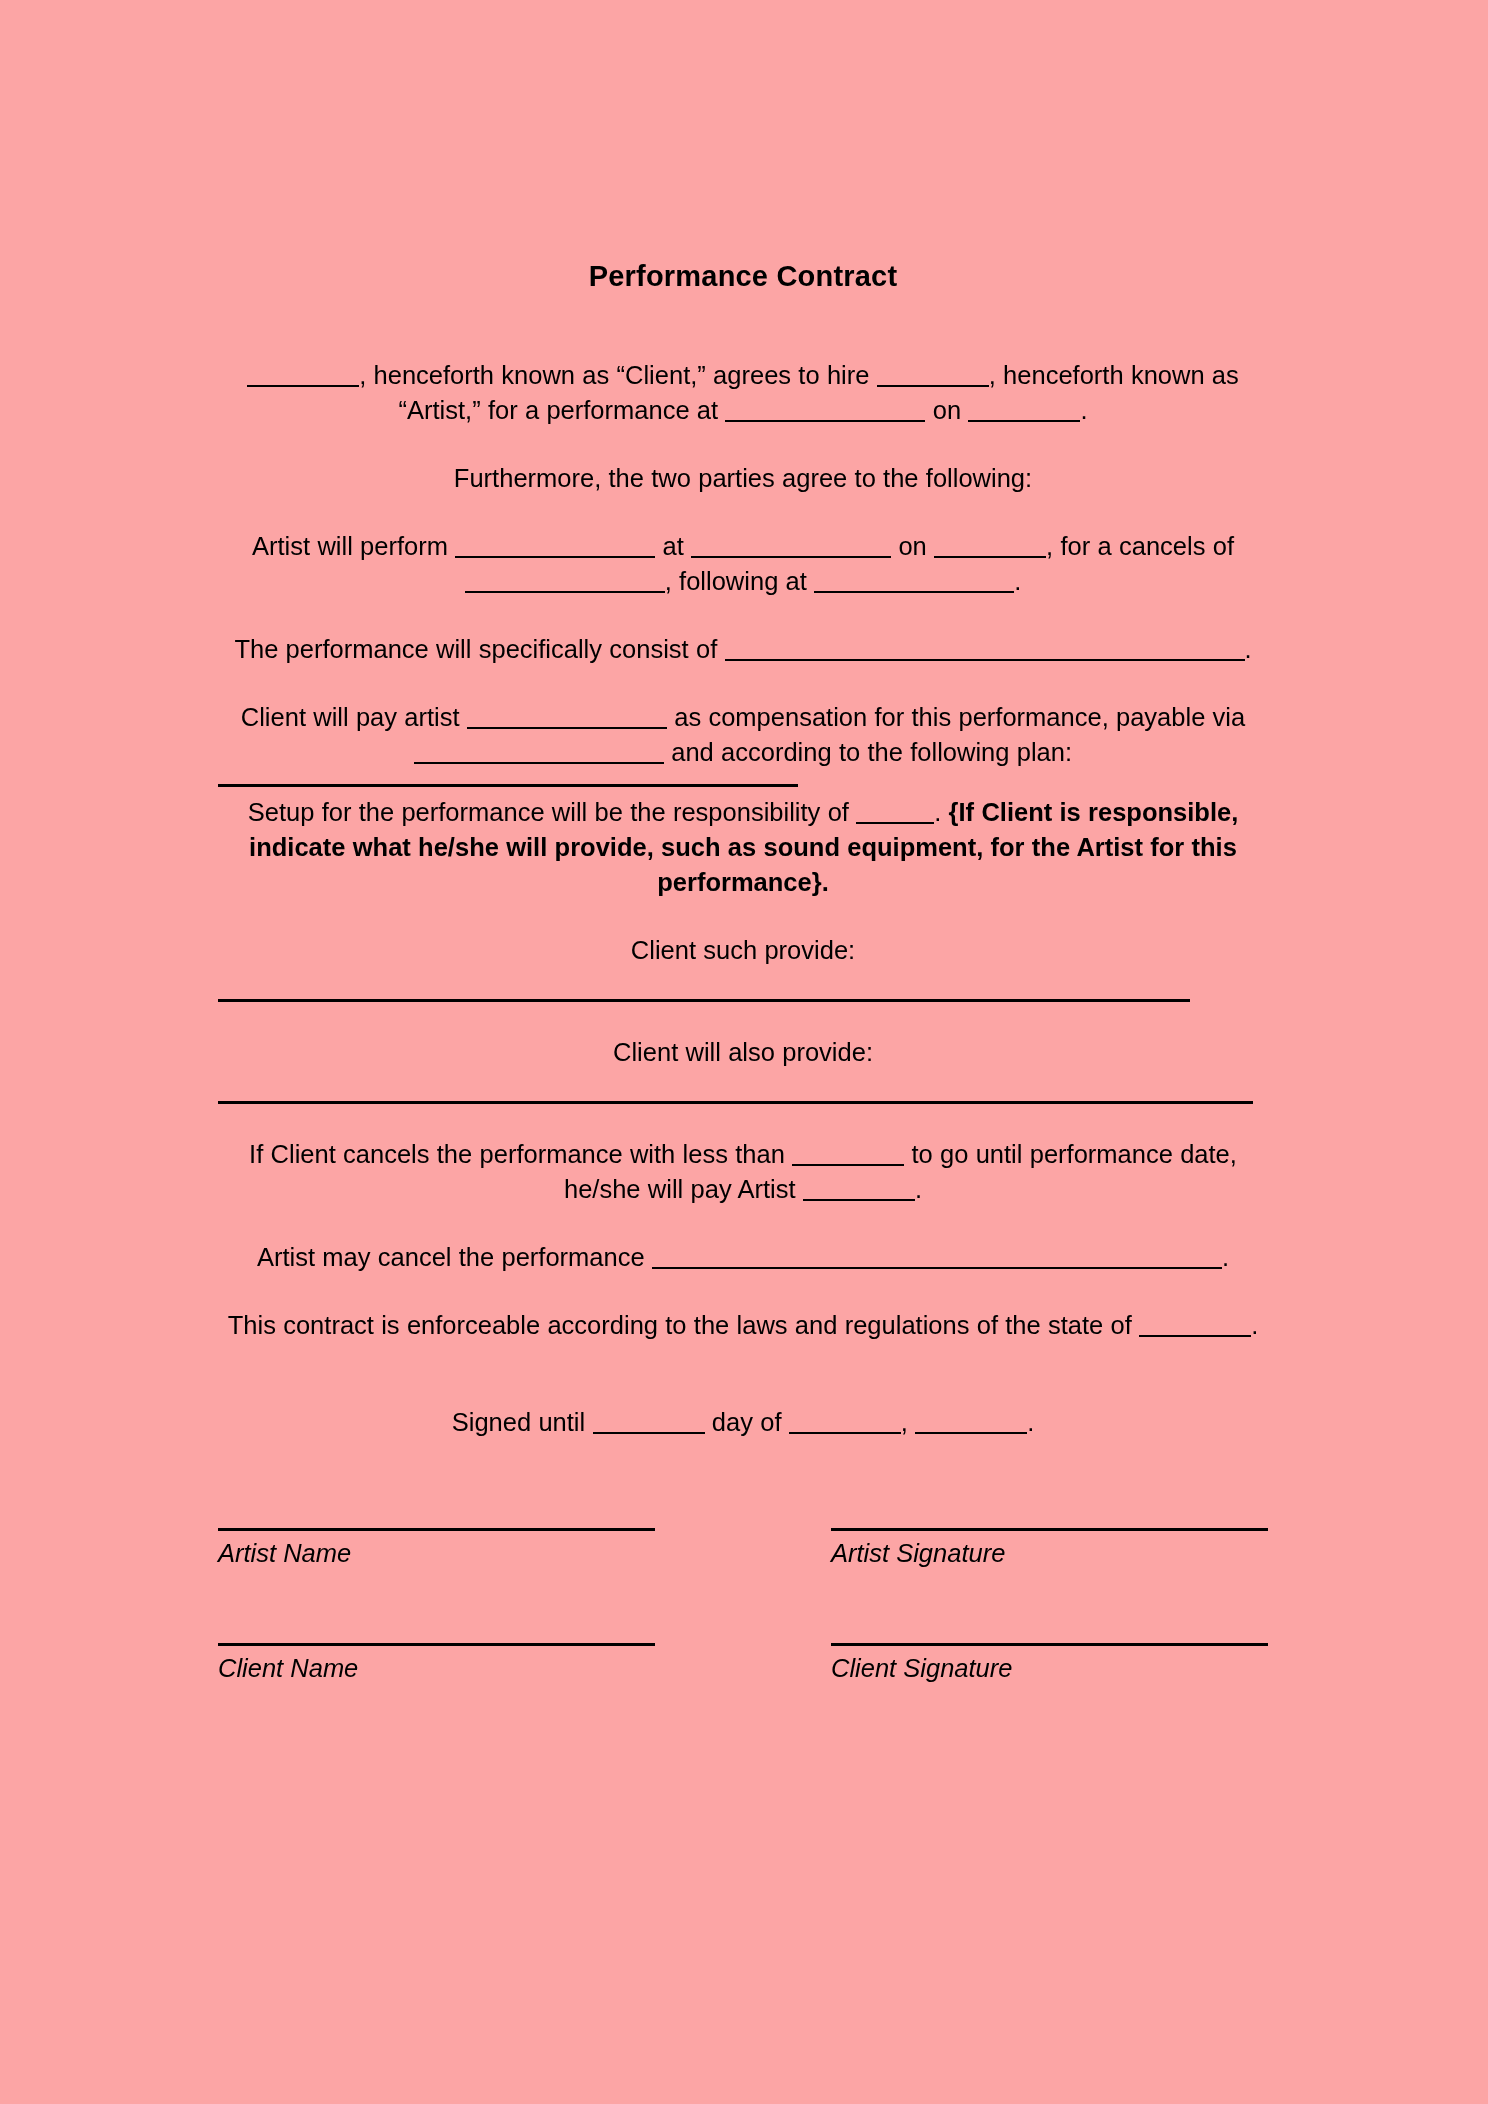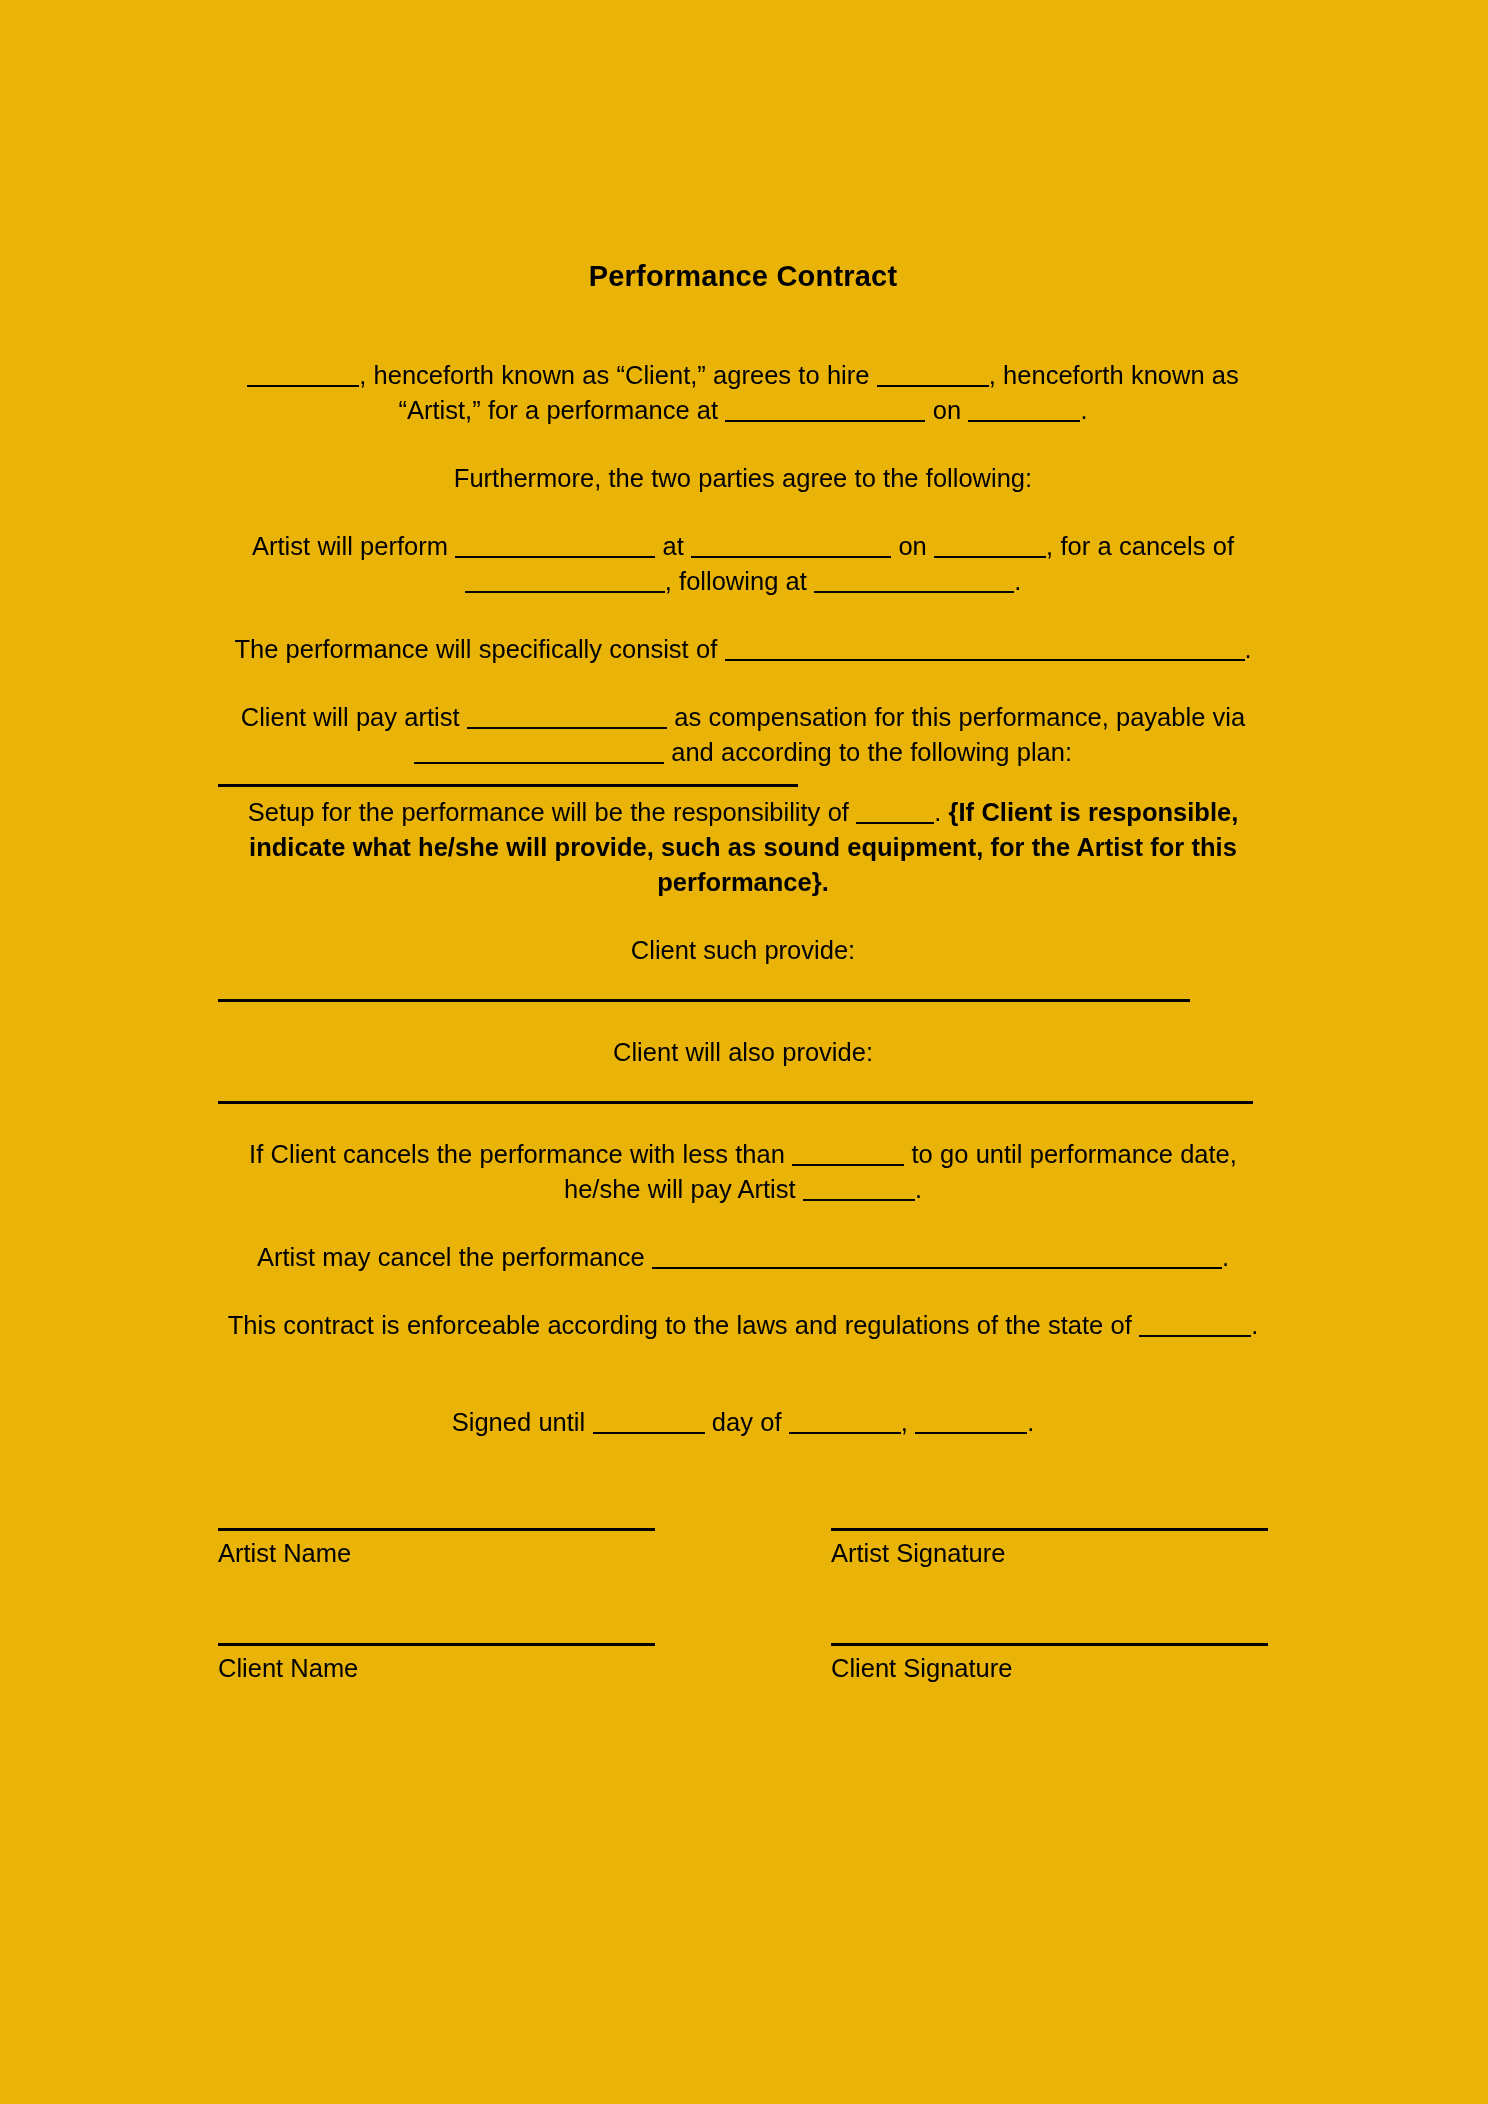--- a/index.html
+++ b/index.html
@@ -14,21 +14,21 @@
     color: #000000;
     position: relative;
     overflow: hidden;
   }
   .page {
     position: absolute;
     left: 0;
     top: 0;
     width: 1488px;
     height: 2104px;
-    background: #eab308;
+    background: #fca5a5;
   }
   .doc-body {
     position: absolute;
     left: 218px;
     top: 258px;
     width: 1050px;
   }
   .doc-title {
     font-size: 29px;
     font-weight: bold;
@@ -76,20 +76,21 @@
   .rule-prov2 { width: 1035px; margin-top: 31px; }
 
   
   .sig-block {
     display: flex;
     flex-direction: row;
     width: 1050px;
   }
   .sig-col {
     width: 437px;
+    font-style: italic;
   }
   .sig-spacer { width: 176px; }
   .sig-line {
     border-top: 3px solid #000;
     width: 100%;
     height: 0;
   }
   .sig-label {
     font-size: 25.5px;
     line-height: 35px;

